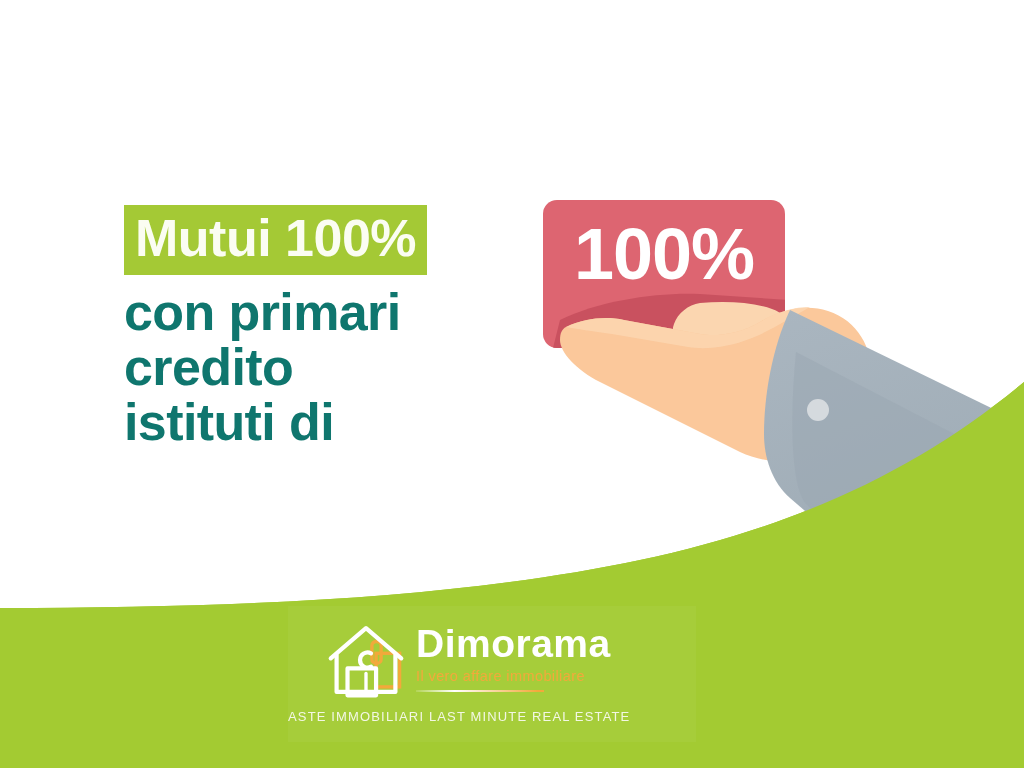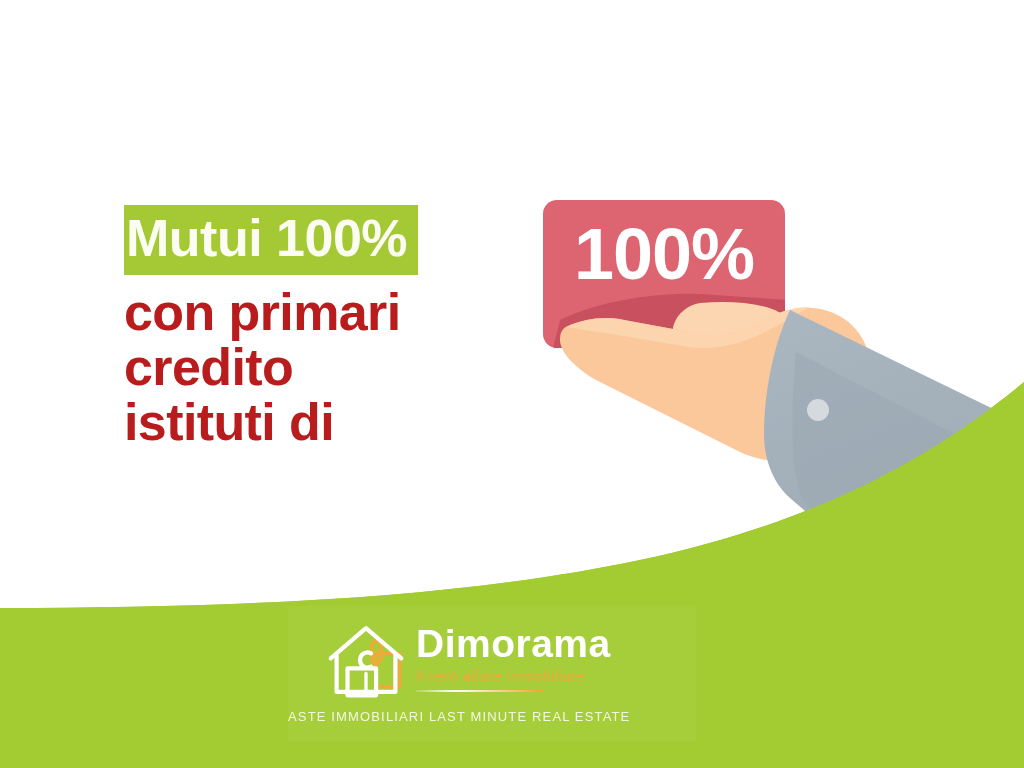--- a/index.html
+++ b/index.html
@@ -38,27 +38,27 @@
     line-height: 0;
   }
   .headline-hl {
     display: inline-block;
     background: #A4C935;
     color: #FBFDF2;
     font-size: 52px;
     font-weight: bold;
     letter-spacing: -0.5px;
     line-height: 1.05;
-    padding: 6px 11px 9px 2px;
+    padding: 6px 11px 9px 11px;
     white-space: nowrap;
   }
   .headline-rest {
     display: block;
     margin-top: 10px;
-    color: #b91c1c;
+    color: #0f766e;
     font-size: 52px;
     font-weight: bold;
     line-height: 1.06;
     letter-spacing: -0.6px;
   }
   .headline-rest span { display: block; }
 
   
   .card {
     position: absolute;

